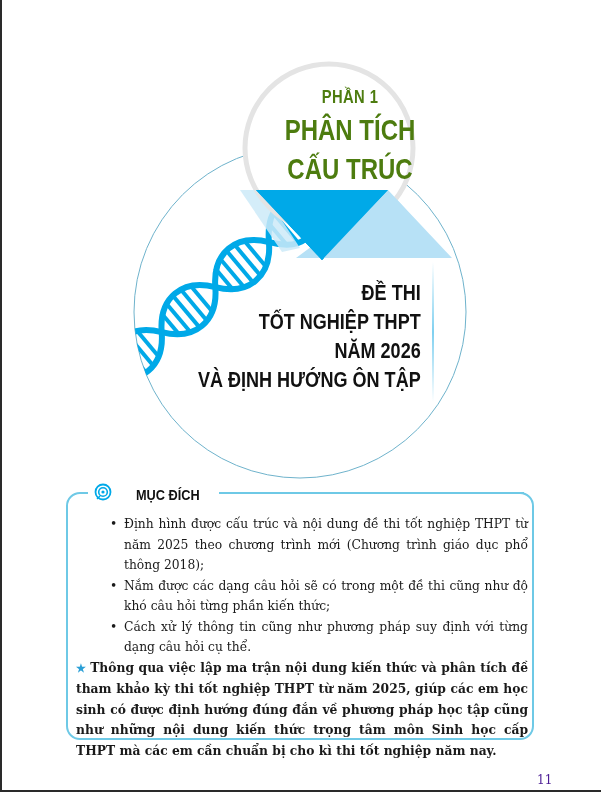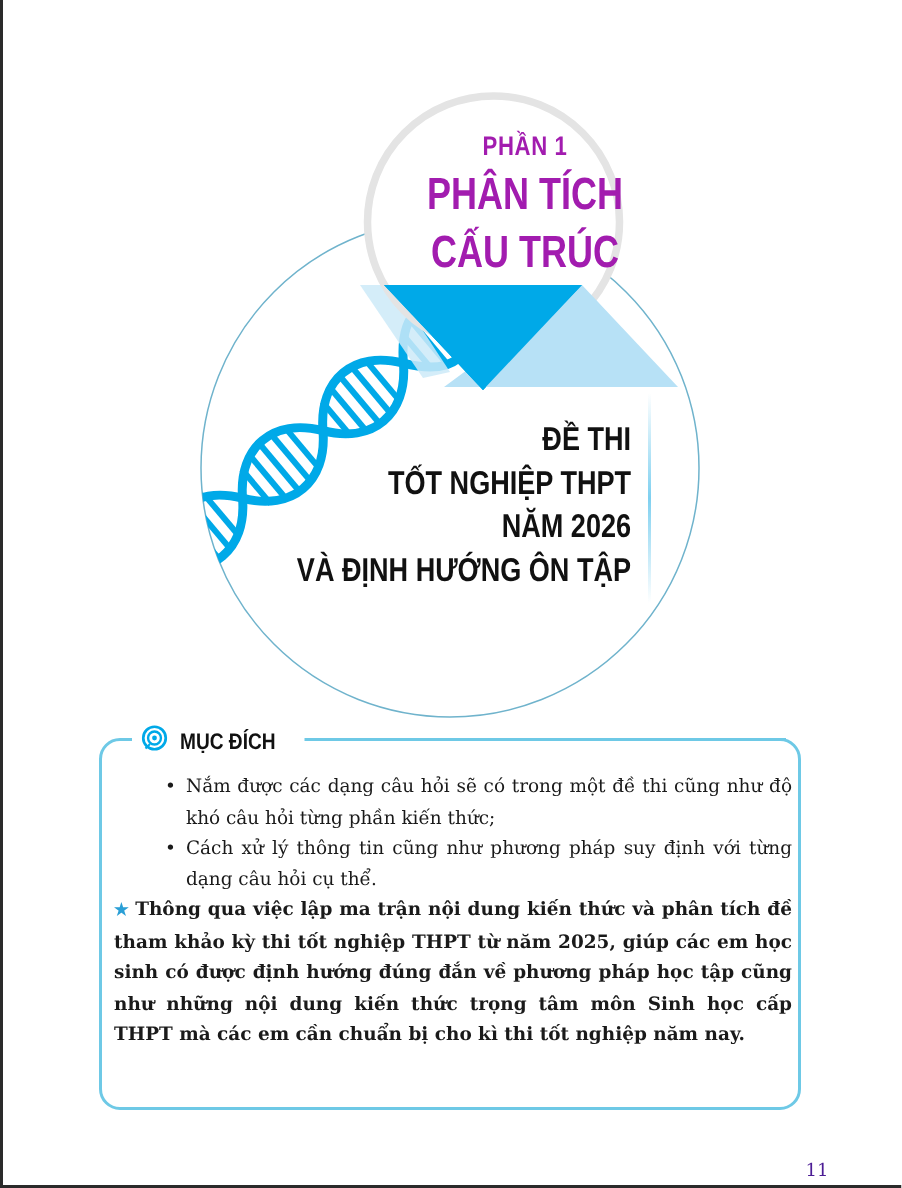--- a/index.html
+++ b/index.html
@@ -7,32 +7,32 @@
       width: 601px; height: 792px; position: relative; overflow: hidden;
       background: #ffffff;
       font-family: "DejaVu Serif", "Liberation Serif", serif;
     }
     .page-edge-left { position: absolute; left: 0; top: 0; width: 2px; height: 792px; background: #2a2a2a; }
     .page-edge-bottom { position: absolute; left: 0; bottom: 0; width: 601px; height: 2px; background: #2a2a2a; }
 
     .art { position: absolute; left: 0; top: 0; width: 601px; height: 490px; }
 
     .title-block { position: absolute; left: 240px; top: 86px; width: 220px; text-align: center;
-      font-family: "Liberation Sans", "DejaVu Sans", sans-serif; font-weight: bold; color: #a21caf; }
+      font-family: "Liberation Sans", "DejaVu Sans", sans-serif; font-weight: bold; color: #4d7c0f; }
     .title-part { font-size: 18px; letter-spacing: 0.5px; transform: scaleX(0.82); line-height: 22px; }
     .title-main { font-size: 30px; line-height: 34px; transform: scaleX(0.8); margin-top: 5px; }
 
     .sub-block { position: absolute; right: 180px; top: 278px; text-align: right;
       font-family: "Liberation Sans", "DejaVu Sans", sans-serif; font-weight: bold; color: #111;
       font-size: 22px; line-height: 29px; transform: scaleX(0.82); transform-origin: right top; white-space: nowrap; }
 
     .box { position: absolute; left: 66px; top: 492px; width: 468px; height: 248px;
       border: 2px solid #6ec9e6; border-radius: 14px; box-sizing: border-box; }
     .box-header { position: absolute; left: 88px; top: 483px; background: #fff; padding: 0 8px 0 6px;
-      display: flex; align-items: center; gap: 8px; height: 22px; }
+      display: flex; align-items: center; gap: 24px; height: 22px; }
     .box-header-line { position: absolute; left: 200px; top: 492px; width: 324px; height: 2px; background: #6ec9e6; }
     .goal-title { font-family: "Liberation Sans", "DejaVu Sans", sans-serif; font-weight: bold; font-size: 15px; color: #111;
       transform: scaleX(0.85); transform-origin: left center; }
 
     .content { position: absolute; left: 76px; top: 514px; width: 452px; font-size: 12.3px; line-height: 20.5px; color: #1a1a1a; }
     .star { color: #2a9fd6; font-size: 11px; margin-right: 4px; }
     .bullets { margin: 0; padding-left: 34px; list-style: none; }
     .bullets li { position: relative; padding-left: 14px; text-align: justify; }
     .bullets li::before { content: "•"; position: absolute; left: 0; top: 0; }
     .para2 { text-align: justify; font-weight: bold; }
@@ -130,20 +130,21 @@
       <circle cx="9" cy="9" r="4.3" fill="none" stroke="#00a9e8" stroke-width="1.6"></circle>
       <circle cx="9" cy="9" r="1.6" fill="#00a9e8"></circle>
       <path d="M3 16 L6 13" stroke="#00a9e8" stroke-width="1.4"></path>
     </svg>
   </span>
   <span class="goal-title">MỤC ĐÍCH</span>
 </div>
 
 <div class="content">
   <ul class="bullets">
+    <li>Định hình được cấu trúc và nội dung đề thi tốt nghiệp THPT từ năm 2025 theo chương trình mới (Chương trình giáo dục phổ thông 2018);</li>
     <li>Nắm được các dạng câu hỏi sẽ có trong một đề thi cũng như độ khó câu hỏi từng phần kiến thức;</li>
     <li>Cách xử lý thông tin cũng như phương pháp suy định với từng dạng câu hỏi cụ thể.</li>
   </ul>
   <div class="para2">
     <span class="star">★</span><span>Thông qua việc lập ma trận nội dung kiến thức và phân tích đề tham khảo kỳ thi tốt nghiệp THPT từ năm 2025, giúp các em học sinh có được định hướng đúng đắn về phương pháp học tập cũng như những nội dung kiến thức trọng tâm môn Sinh học cấp THPT mà các em cần chuẩn bị cho kì thi tốt nghiệp năm nay.</span>
   </div>
 </div>
 
 <div class="page-number">11</div>
 

